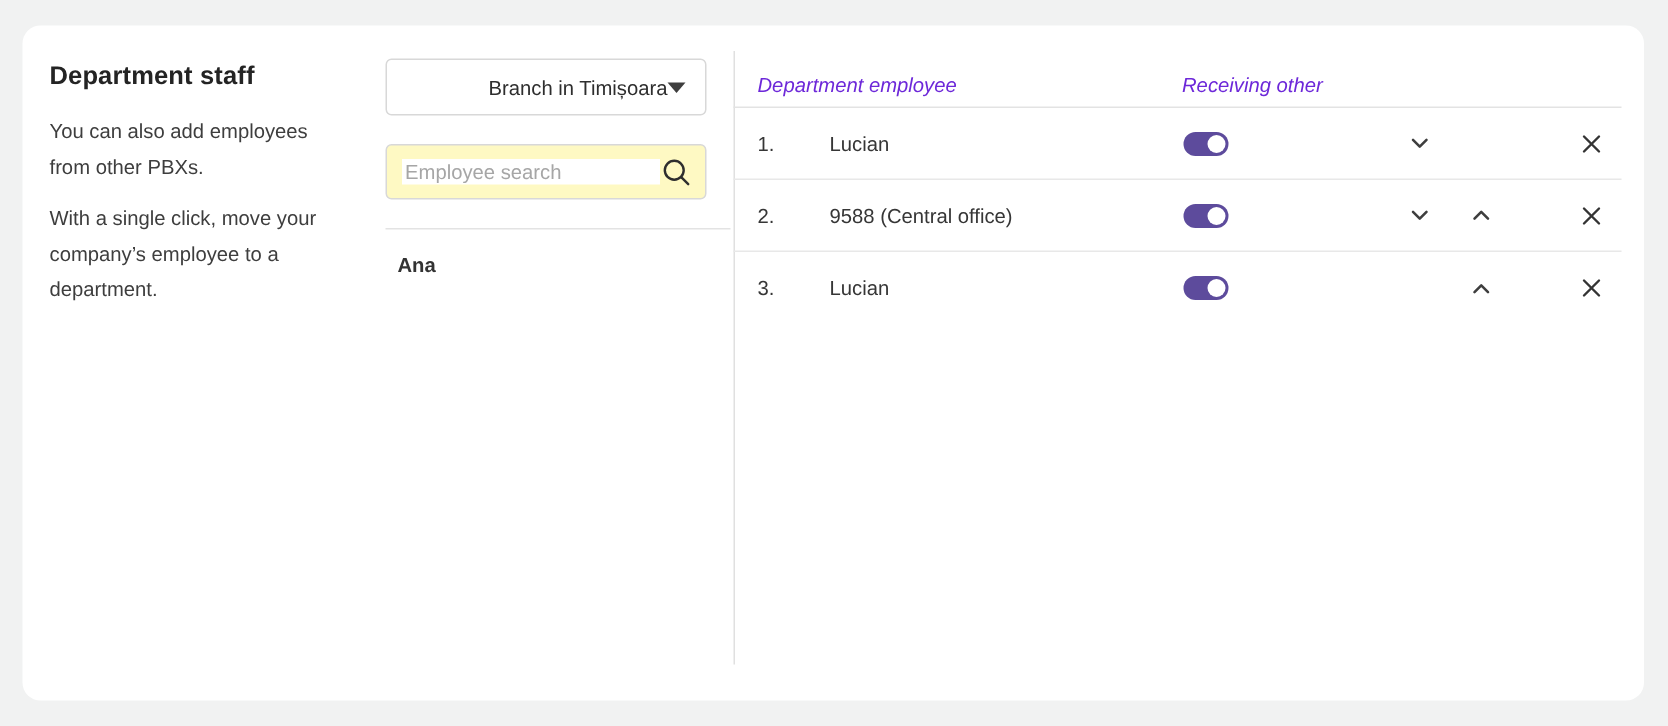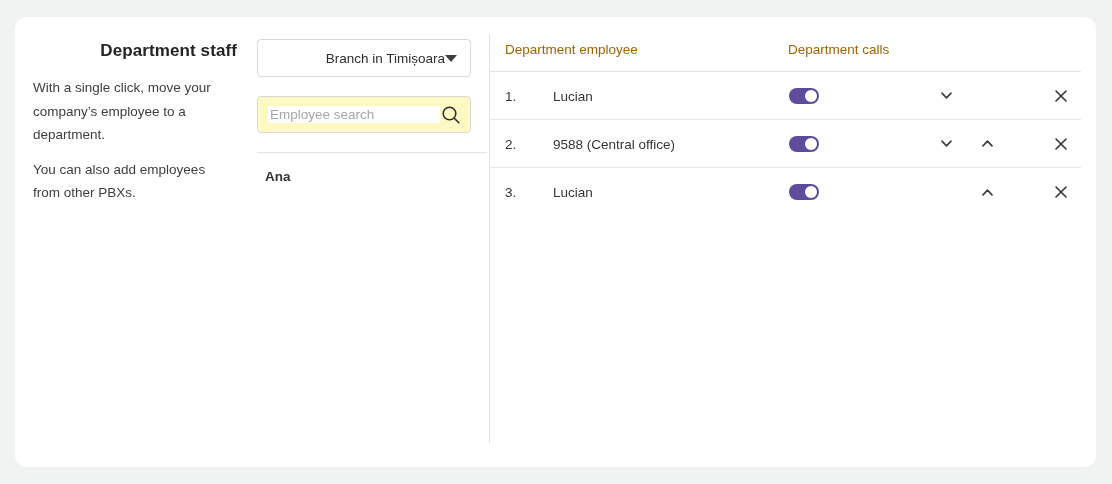--- a/index.html
+++ b/index.html
@@ -17,21 +17,20 @@
     background: #ffffff;
     border-radius: 12px;
   }
 
   
   .left-panel { position: absolute; left: 18px; top: 24px; width: 204px; }
   .left-panel h1 {
     margin: 0 0 15px 0;
     font-size: 17px; font-weight: 700; color: #242424;
     letter-spacing: 0.1px;
-    text-align: right;
   }
   .left-panel p {
     margin: 0 0 11px 0; width: 198px;
     font-size: 13.5px; color: #3e3e3e; line-height: 23.5px;
   }
 
   
   .picker { position: absolute; left: 242px; top: 22px; width: 214px; }
   .dropdown {
     height: 38px; border: 1px solid #d8d8d8; border-radius: 4px;
@@ -70,22 +69,22 @@
   
   .v-divider {
     position: absolute; left: 474px; top: 17px;
     width: 1px; height: 409px; background: #e0e0e0;
   }
 
   
   .staff-table { position: absolute; left: 474px; top: 0; width: 592px; }
   .thead { position: relative; height: 55px; border-bottom: 1px solid #e3e3e3; }
   .thead .col-label {
-    position: absolute; top: 25px;
-    font-size: 13.5px; color: #a16207;
+    position: absolute; top: 32px;
+    font-size: 13.5px; color: #6d28d9; font-style: italic;
   }
   .col-employee { left: 16px; }
   .col-receiving { left: 299px; }
 
   .trow { position: relative; height: 48px; }
   .trow:not(:last-child) { border-bottom: 1px solid #e8e8e8; }
   .row-index, .row-name {
     position: absolute; top: 50%; transform: translateY(-50%);
     font-size: 13.5px; color: #363636;
   }
@@ -114,22 +113,22 @@
   .btn-up { left: 480px; }
   .btn-remove { left: 554px; }
 </style>
 </head>
 <body>
 
 <div class="card">
 
   <div class="left-panel">
     <h1>Department staff</h1>
+    <p>You can also add employees from other PBXs.</p>
     <p>With a single click, move your company’s employee to a department.</p>
-    <p>You can also add employees from other PBXs.</p>
   </div>
 
   <div class="picker">
     <div class="dropdown">
       <span class="value">Branch in Timișoara</span>
       <span class="caret"></span>
     </div>
     <div class="search-box">
       <input type="text" placeholder="Employee search" style="">
       <span style="display:flex;">
@@ -145,21 +144,21 @@
   <div class="employee-item">
     <span>Ana</span>
   </div>
 </div>
 
   <div class="v-divider"></div>
 
   <div class="staff-table">
     <div class="thead">
       <span class="col-label col-employee">Department employee</span>
-      <span class="col-label col-receiving">Department calls</span>
+      <span class="col-label col-receiving">Receiving other</span>
     </div>
     <div>
   <div class="trow">
     <span class="row-index">1.</span>
     <span class="row-name">Lucian</span>
     <button class="toggle on">
       <span class="knob"></span>
     </button>
     <button class="icon-btn btn-down">
       <span style="display:flex;">

